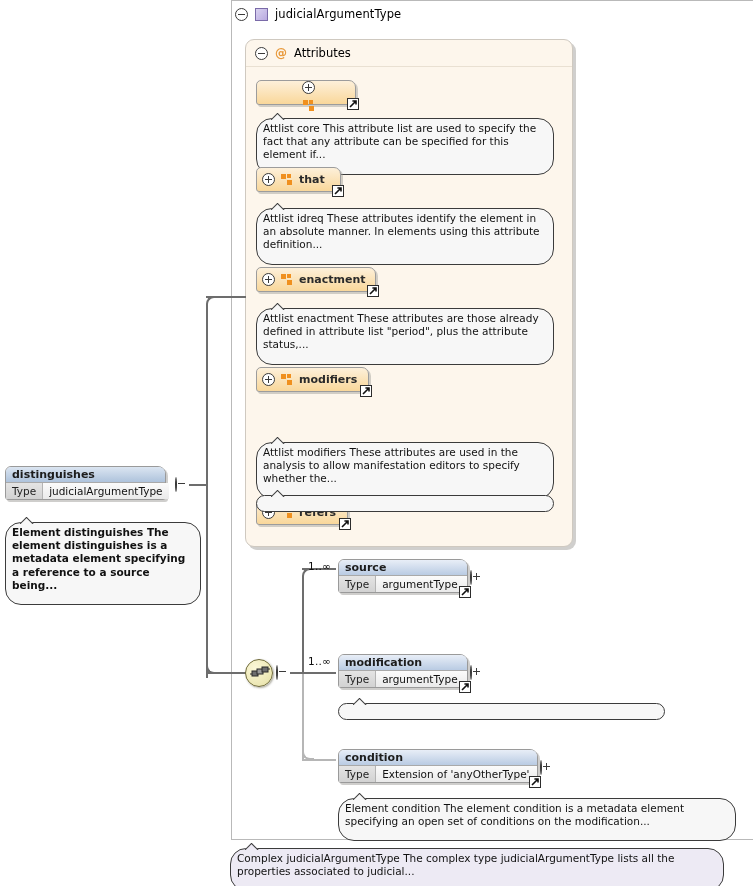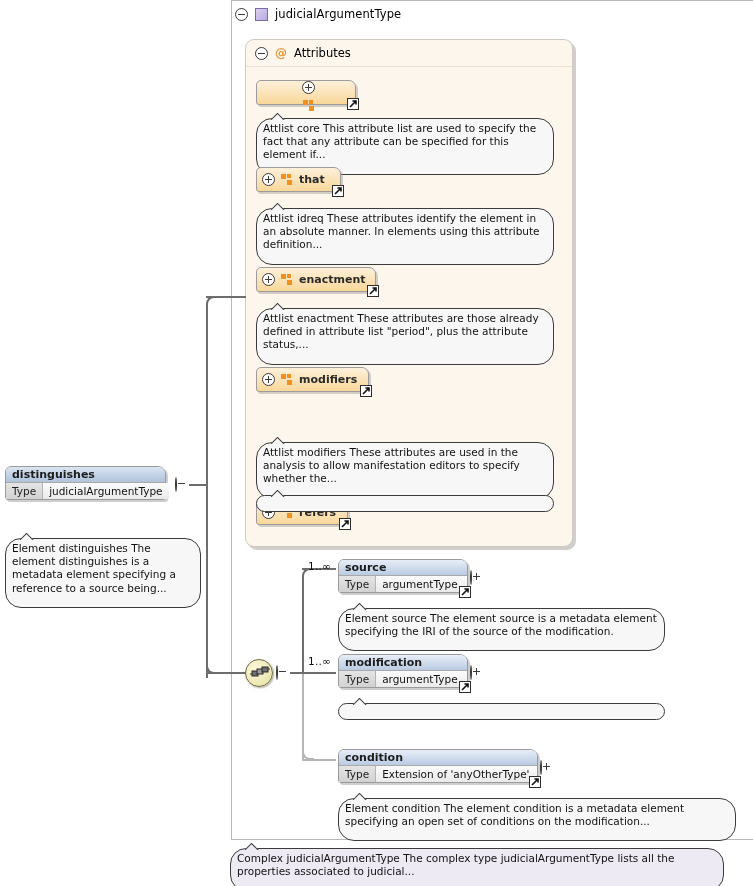--- a/index.html
+++ b/index.html
@@ -430,21 +430,21 @@
     <span class="tail"></span>
   </div>
 
   <div class="elem-box" id="distinguishes-box" style="left:5px; top:466px; width:161px;">
     <div class="elem-title">distinguishes</div>
     <div class="elem-type-row">
       <span class="elem-type-key">Type</span>
       <span class="elem-type-val">judicialArgumentType</span>
     </div>
   </div>
-  <div class="anno" style="left:5px; top:538px; width:196px;">
+  <div class="anno" style="left:5px; top:522px; width:196px;font-weight:bold;">
     <span class="tail"></span>
     <span>Element distinguishes The element distinguishes is a metadata element specifying a reference to a source being...</span>
   </div>
 
   <div class="abs" style="left:175px; top:478px;">
     <span class="collapse-circle"></span>
   </div>
 
   <div class="line-h" style="left:189px; top:484px; width:18px;"></div>
 
@@ -491,24 +491,20 @@
     </div>
     <span class="ref-arrow">
       <svg width="10" height="10" viewBox="0 0 10 10">
           <path d="M2 8 L8 2 M4.4 2 L8 2 L8 5.6" stroke="#111" stroke-width="1.6" fill="none"></path>
         </svg>
     </span>
   </div>
   <div class="abs" style="left:470px; top:571px;">
     <span class="expand-circle"></span>
   </div>
-  <div class="anno" style="left:338px; top:608px; width:327px;">
-    <span class="tail"></span>
-    <span>Element source The element source is a metadata element specifying the IRI of the source of the modification.</span>
-  </div>
 
   <span class="occ" style="left:308px; top:655px;">1..∞</span>
   <div class="elem-box" style="left:338px; top:654px; width:130px;">
     <div class="elem-title">modification</div>
     <div class="elem-type-row">
       <span class="elem-type-key">Type</span>
       <span class="elem-type-val">argumentType</span>
     </div>
     <span class="ref-arrow">
       <svg width="10" height="10" viewBox="0 0 10 10">

